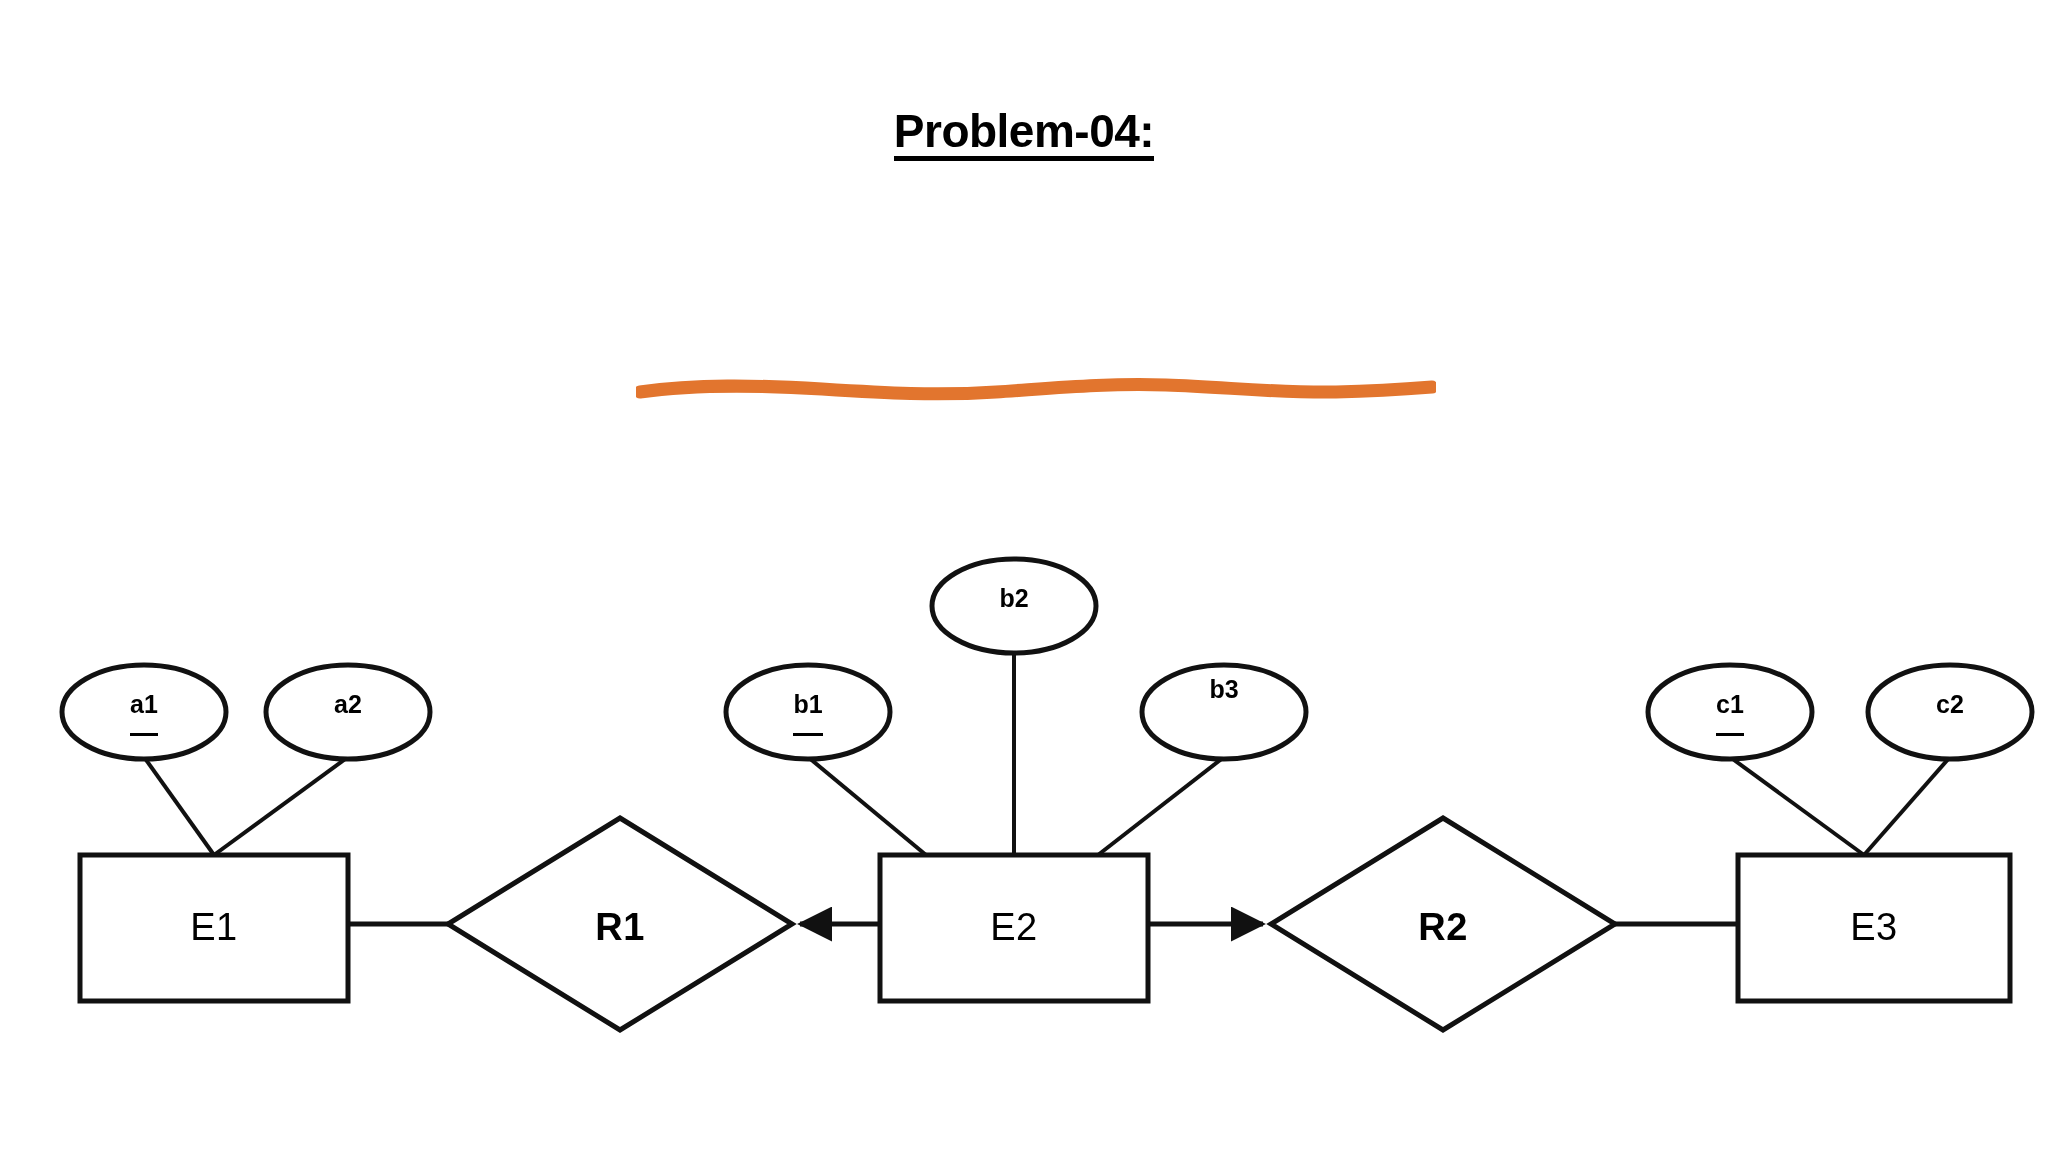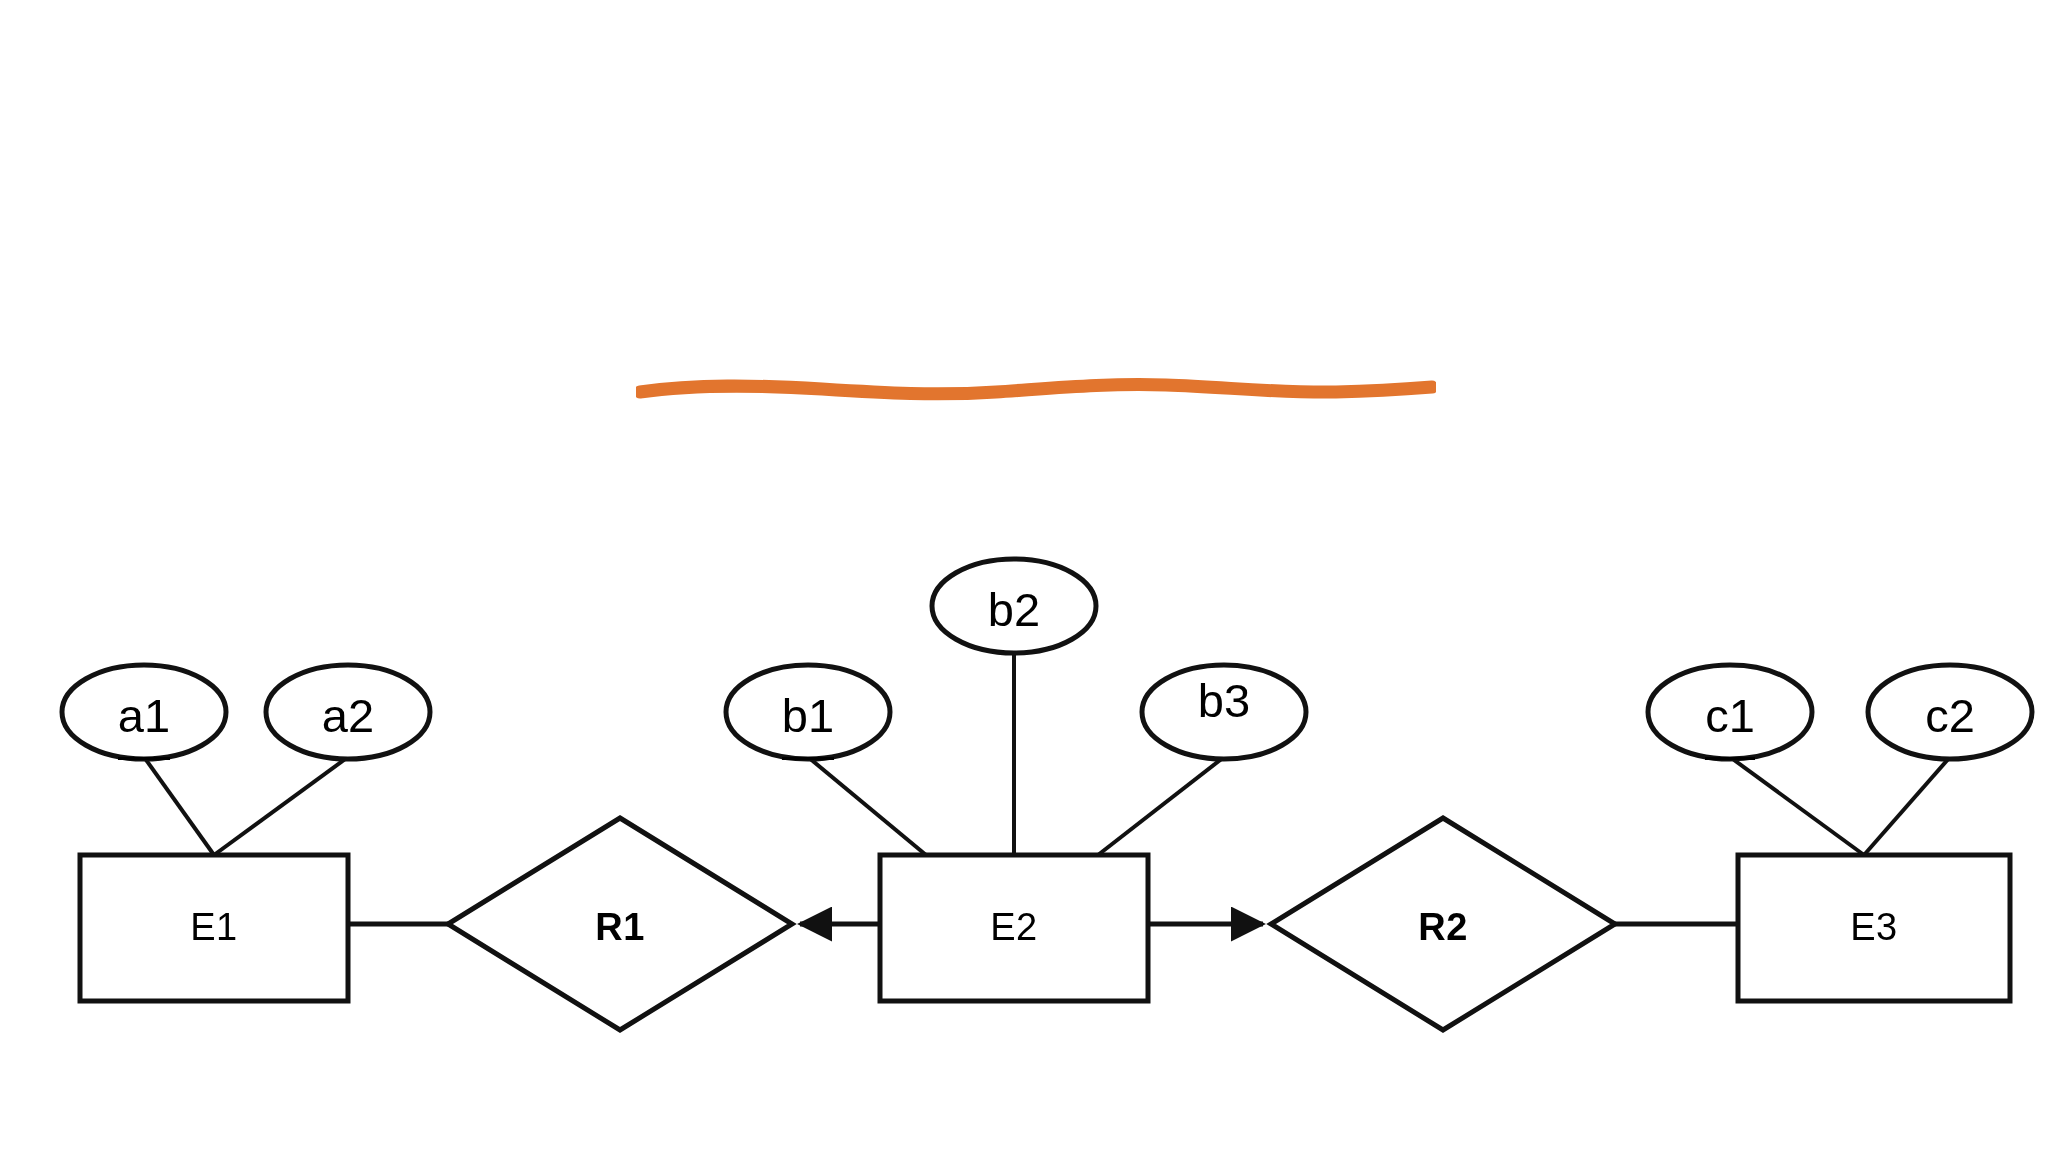--- a/index.html
+++ b/index.html
@@ -79,33 +79,36 @@
     font-size: 38px;
     font-weight: normal;
     letter-spacing: 0.5px;
   }
   .rel-label {
     font-size: 38px;
     font-weight: bold;
     letter-spacing: 0.5px;
   }
   .attr-label {
-    font-size: 47px;
-    font-weight: normal;
+    font-size: 25px;
+    font-weight: bold;
   }
   .attr-label.key {
     border-bottom: 3px solid #000;
     padding-bottom: 15px;
   }
 </style>
 </head>
 <body>
 
 <div id="page">
 
+  <div class="problem-title">
+    <span>Problem-04:</span>
+  </div>
 
   <div class="problem-prompt">
   </div>
 
   <svg class="underline-squiggle" viewBox="0 0 800 36" preserveAspectRatio="none">
     <path d="M4,20 C60,12 120,13 186,17 C250,21 300,24 360,20 C420,16 470,11 530,13
              C590,15 640,21 700,20 C740,19 770,17 796,15" fill="none" stroke="#E2752E" stroke-width="13" stroke-linecap="round"></path>
   </svg>
 
   <svg id="er-canvas" viewBox="0 0 2048 1152" preserveAspectRatio="none">

